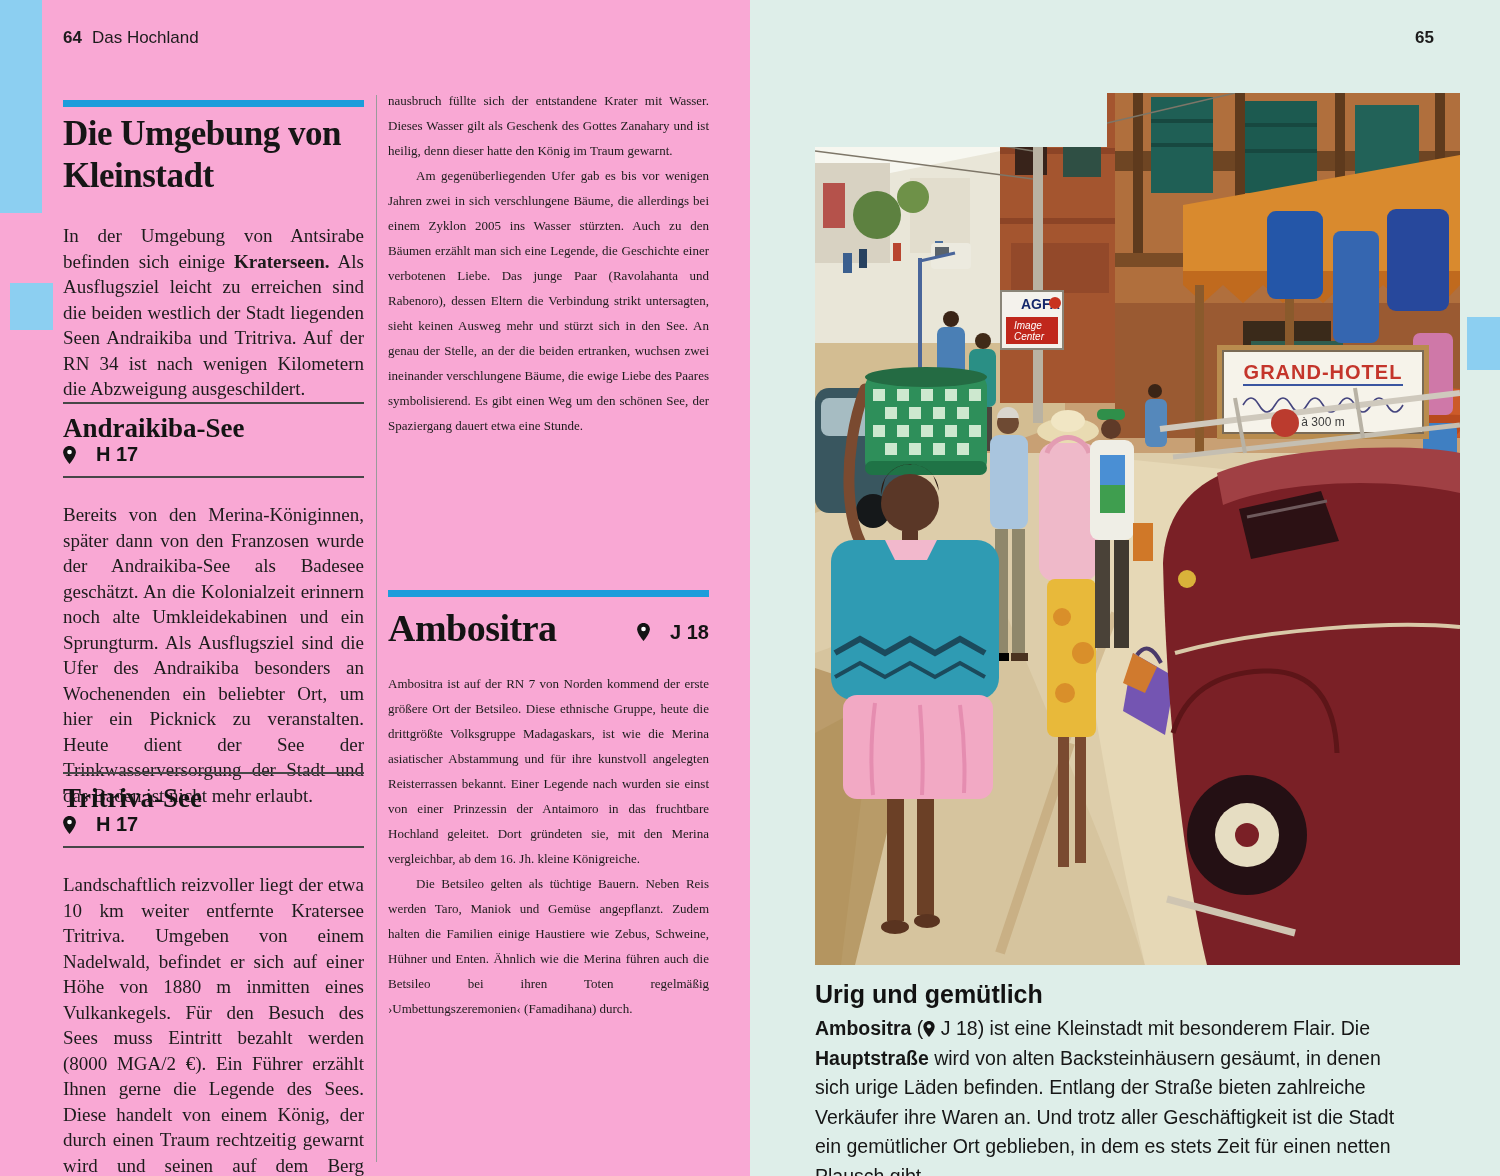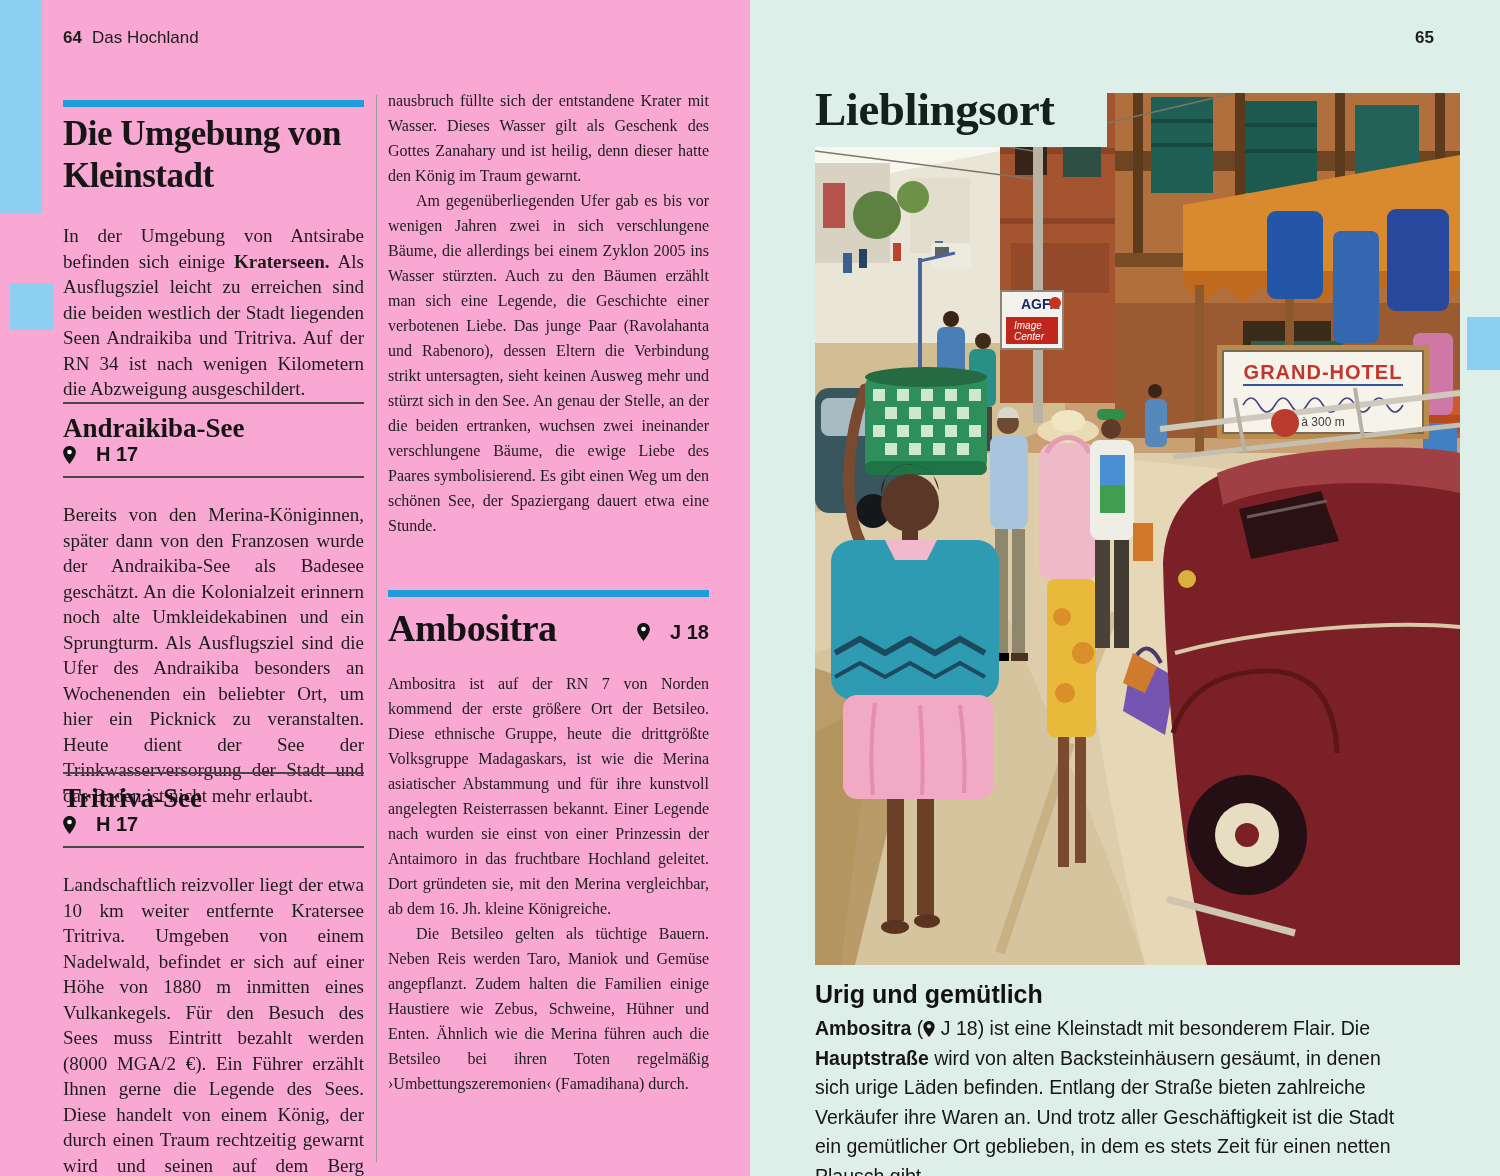--- a/index.html
+++ b/index.html
@@ -8,21 +8,21 @@
   .abs{position:absolute;}
   
   .tab{position:absolute;background:#8ccff1;}
   
   .runhead{font-family:"Liberation Sans", sans-serif;font-size:17px;color:#1c1c1c;}
   .runhead b{margin-right:10px;}
   .col{position:absolute;}
   .blue-rule{height:7px;background:#1d9ddb;}
   h1.maintitle{margin:0;font:bold 35px/42px "Liberation Serif", serif;letter-spacing:-0.5px;color:#161616;}
   .bodytext{font-size:19px;line-height:25.5px;text-align:justify;text-justify:inter-word;}
-  .bodytext2{font-size:16px;line-height:25px;text-align:justify;}
+  .bodytext2{font-size:13px;line-height:25px;text-align:justify;}
   .indent{text-indent:28px;}
   .colrule{position:absolute;width:1px;background:#9b9b9b;}
   .sechead{border-top:2px solid #474747;border-bottom:2px solid #474747;
            display:flex;align-items:baseline;justify-content:space-between;
            padding:9px 0 10px 0;flex-direction:column;}
   .sechead .st{font:bold 27px/30px "Liberation Serif", serif;color:#141414;}
   .mapref{font-family:"Liberation Sans", sans-serif;font-weight:bold;font-size:20px;color:#141414;
           display:inline-flex;align-items:center;gap:20px;}
   .bighead{display:flex;align-items:baseline;justify-content:space-between;margin-top:10px;}
   .bighead .bt{font:bold 38px/42px "Liberation Serif", serif;color:#141414;letter-spacing:-0.5px;}
@@ -338,21 +338,20 @@
       <path d="M60,610 q-6,48 -2,92 M105,612 q4,48 2,90 M145,612 q6,44 4,88" fill="none" stroke="#e58db0" stroke-width="4"></path>
       <rect x="72" y="706" width="17" height="122" fill="#6b4026"></rect>
       <rect x="102" y="706" width="17" height="116" fill="#6b4026"></rect>
       <ellipse cx="80" cy="834" rx="14" ry="7" fill="#5a3420"></ellipse>
       <ellipse cx="112" cy="828" rx="13" ry="7" fill="#5a3420"></ellipse>
     </g>
 
     <rect x="0" y="0" width="292" height="54" fill="#deeee9"></rect>
   </svg>
 
-  <div class="abs kicker" style="left:815px;top:84px;">Lieblingsort</div>
 
   <div class="abs capttl" style="left:815px;top:980px;">Urig und gemütlich</div>
   <div class="abs capbody" style="left:815px;top:1014px;width:592px;">
     <b>Ambositra</b><span> (</span><svg class="pin" style="vertical-align:-2px" width="12" height="16" viewBox="0 0 12 17">
         <path d="M6 0C2.7 0 0 2.6 0 5.9 0 10.3 6 17 6 17s6-6.7 6-11.1C12 2.6 9.3 0 6 0z" fill="#141414"></path>
         <circle cx="6" cy="5.7" r="2.2" fill="#deeee9"></circle>
       </svg> <span>J 18) ist eine Kleinstadt mit besonderem Flair. Die </span><b>Haupt­straße</b><span> wird von alten Backsteinhäusern gesäumt, in denen sich urige Läden befinden. Entlang der Straße bieten zahlreiche Verkäufer ihre Waren an. Und trotz aller Geschäftigkeit ist die Stadt ein gemütlicher Ort geblieben, in dem es stets Zeit für einen netten Plausch gibt.</span>
   </div>
 
 </div>

